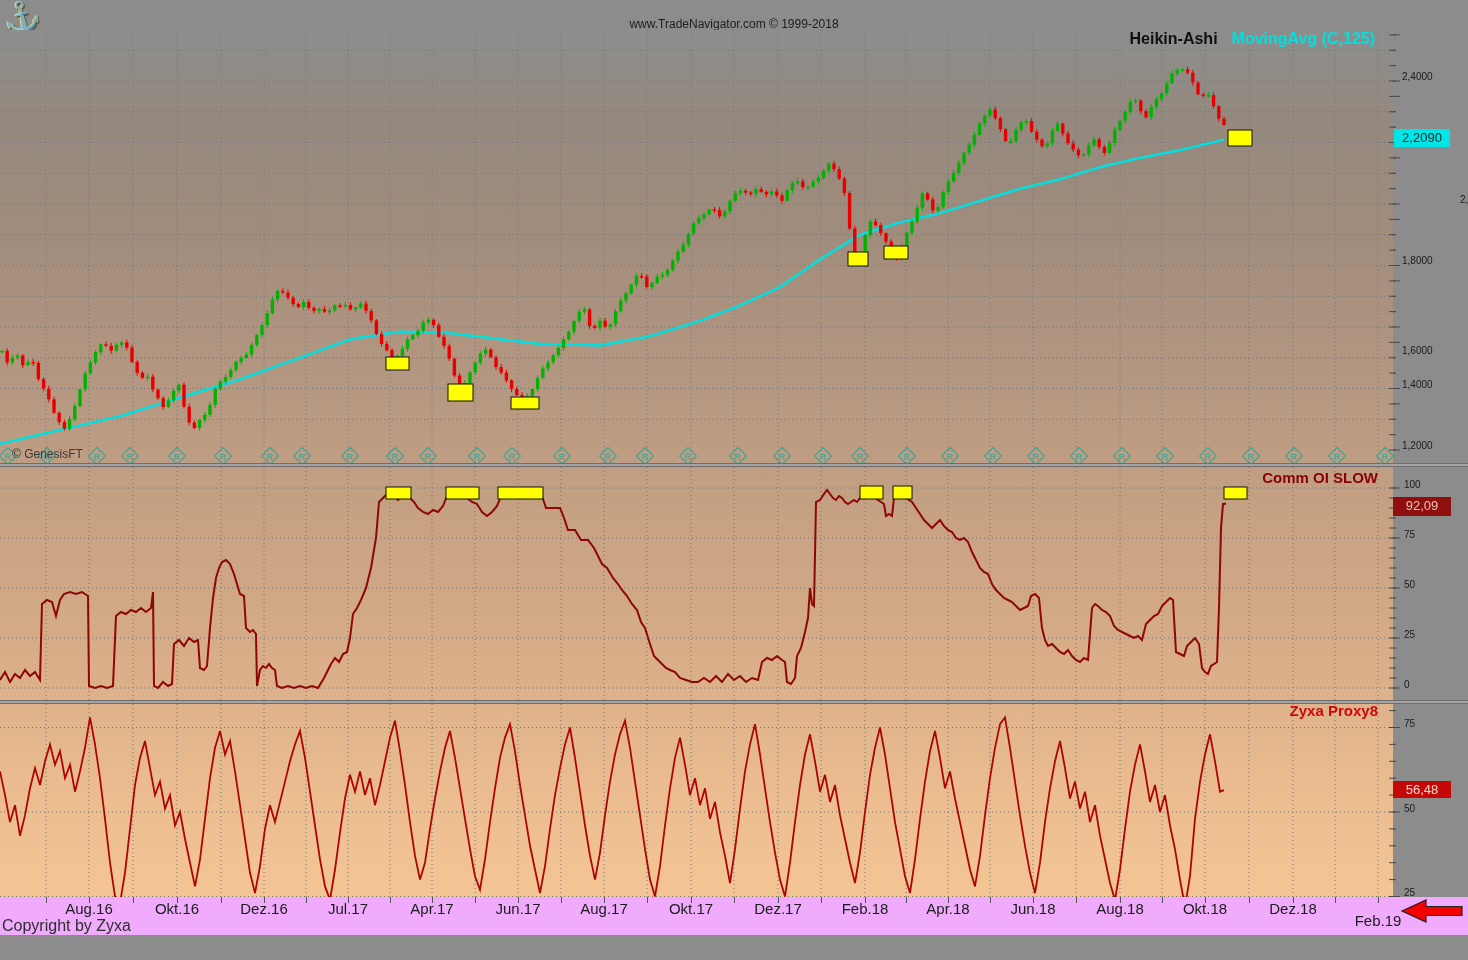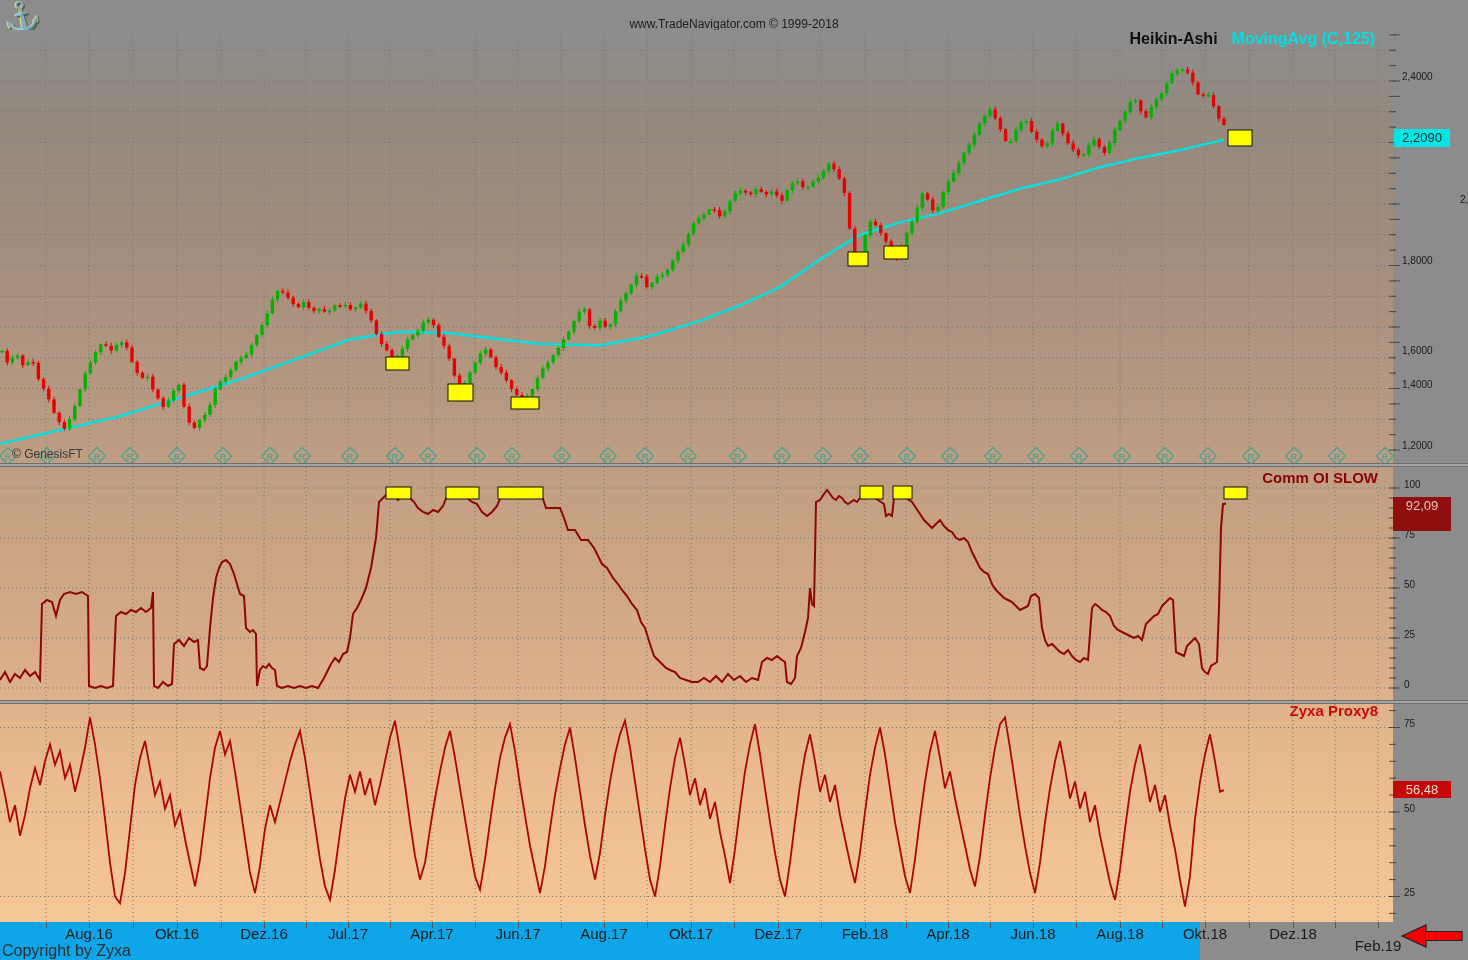--- a/index.html
+++ b/index.html
@@ -20,24 +20,24 @@
   .legend{position:absolute;top:30px;right:93px;font-size:16px;font-weight:bold;white-space:nowrap;}
   .legend .ha{color:#101010;margin-right:14px;}
   .legend .ma{color:#00e0e0;}
   .panel-label{position:absolute;right:90px;font-size:15px;font-weight:bold;white-space:nowrap;}
   .lbl-comm{top:469px;color:#8b0000;}
   .lbl-proxy{top:702px;color:#cc0808;}
   .ylab{position:absolute;font-size:10px;color:#1b1b1b;white-space:nowrap;}
   .covered{z-index:1;}
   .valbox{position:absolute;z-index:2;font-size:13px;text-align:center;line-height:18px;white-space:nowrap;}
   .box-price{left:1394px;top:129px;width:56px;height:18px;background:#00e6e6;color:#06282a;}
-  .box-comm{left:1393px;top:497px;width:58px;height:34px;background:#8f0f0f;color:#efc4b8;line-height:17px;}
+  .box-comm{left:1393px;top:497px;width:58px;height:19px;background:#8f0f0f;color:#efc4b8;line-height:17px;}
   .box-proxy{left:1393px;top:781px;width:58px;height:17px;background:#c40808;color:#ffd9ca;line-height:17px;}
   .watermark{position:absolute;left:12px;top:447px;font-size:12px;color:#3a3a3a;}
-  .footer{position:absolute;left:0;top:922px;width:1200px;height:38px;background:#0ea5e9;}
+  .footer{position:absolute;left:0;top:897px;width:1468px;height:38px;background:#f0abfc;}
   .xlab{position:absolute;top:3px;transform:translateX(-50%);font-size:15px;color:#1b1b1b;white-space:nowrap;}
   .ftick{position:absolute;top:0;width:1px;height:6px;background:#555;}
   .copyright{position:absolute;left:2px;top:20px;font-size:16px;color:#2e2e2e;}
   .arrow{position:absolute;left:1398px;top:0px;}
 </style>
 </head>
 <body>
 
 <div class="screen">
   <div class="logo">⚓</div>

